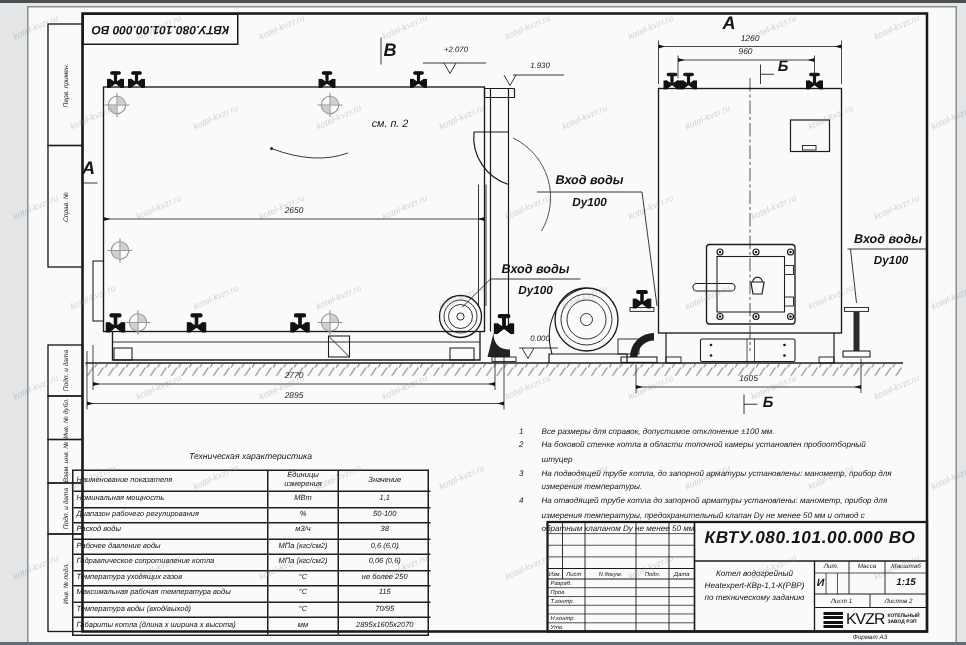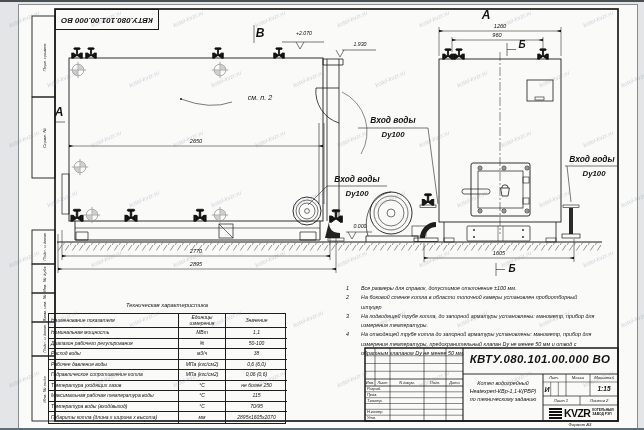--- a/index.html
+++ b/index.html
@@ -44,21 +44,21 @@
   .spec>div.nb{border-bottom:none;}
   
   .tb-big{font-size:11.5px;font-weight:bold;letter-spacing:0.4px;}
   .tb-desc{font-size:5.4px;}
   .tb-s{font-size:4.2px;}
   .tb-ss{font-size:3.9px;}
   .tb-lit{font-size:7px;font-weight:bold;}
   .tb-scale{font-size:6.5px;font-weight:bold;}
   .logo{position:absolute;left:549px;top:404px;width:66px;height:14px;z-index:3;display:flex;align-items:center;gap:2px;}
   .logo-mark{width:13px;height:11px;background:repeating-linear-gradient(0deg,#101010 0 2px,#fdfdfd 2px 3px);flex:none;}
-  .logo-word{font-weight:700;font-size:10.5px;letter-spacing:-0.6px;color:#0d0d0d;font-family:"Liberation Sans",sans-serif;}
+  .logo-word{font-weight:400;font-size:10.5px;letter-spacing:-0.6px;color:#0d0d0d;font-family:"Liberation Sans",sans-serif;}
   .logo-sub{font-size:3.3px;line-height:1.15;color:#141414;font-weight:bold;}
   
   .wm-layer{position:absolute;inset:0;z-index:6;pointer-events:none;}
   .wm-layer span{position:absolute;transform:rotate(-24deg);font-size:6px;font-style:italic;
       color:rgba(120,142,158,0.34);white-space:nowrap;}
 </style>
 </head>
 <body>
 
 <div class="page">
@@ -277,21 +277,21 @@
     </div>
   <div class="mlab" style="left:32px;top:354px;width:23px;height:65px;">
       <span>Инв. № подл.</span>
     </div>
 
   <span class="lbl viewletter" style="left:260px;top:31px;">В</span>
   <span class="lbl viewletter" style="left:59px;top:110px;">А</span>
   <span class="lbl viewletter" style="left:486px;top:13px;">А</span>
   <span class="lbl bletter" style="left:522px;top:43px;">Б</span>
   <span class="lbl bletter" style="left:512px;top:267px;">Б</span>
-  <span class="lbl see" style="left:260px;top:96px;">см. п. 2</span>
+  <span class="lbl see" style="left:260px;top:80px;">см. п. 2</span>
 
   <span class="lbl elev" style="left:304px;top:32px;">+2.070</span>
   <span class="lbl elev" style="left:360px;top:43px;">1.930</span>
   <span class="lbl elev" style="left:360px;top:225px;">0.000</span>
 
   <span class="lbl dim" style="left:196px;top:140px;">2650</span>
   <span class="lbl dim" style="left:196px;top:250px;">2770</span>
   <span class="lbl dim" style="left:196px;top:263px;">2895</span>
   <span class="lbl dim" style="left:500px;top:25px;">1260</span>
   <span class="lbl dim" style="left:497px;top:34px;">960</span>

